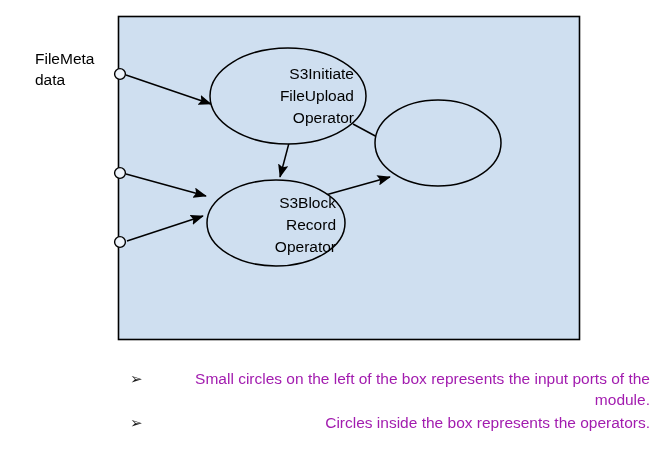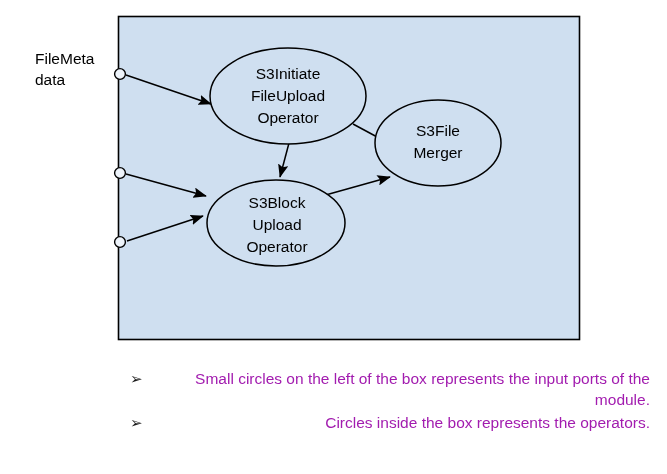--- a/index.html
+++ b/index.html
@@ -44,21 +44,21 @@
   #port-label-0 { left: 35px;  top: 48px;  text-align: left; }
   #port-label-1 { left: 27px;  top: 141px; text-align: left; }
   #port-label-2 { left: 46px;  top: 227px; text-align: left; }
 
   
   .node-label {
     position: absolute;
     font-size: 15.5px;
     line-height: 22px;
     color: #000000;
-    text-align: center;
+    text-align: right;
     white-space: pre;
   }
   #node-label-initiate { left: 222px; top: 63px;  width: 132px; }
   #node-label-merger   { left: 392px; top: 120px; width: 92px;  }
   #node-label-block    { left: 218px; top: 192px; width: 118px; }
 
   
   #legend {
     position: absolute;
     left: 130px;
@@ -121,24 +121,22 @@
     <circle cx="120" cy="173" r="5.4" fill="#eef4fb" stroke="#000000" stroke-width="1.4"></circle>
     <circle cx="120" cy="242" r="5.4" fill="#eef4fb" stroke="#000000" stroke-width="1.4"></circle>
   </svg>
 
   <div class="port-label" id="port-label-0">FileMeta
 data</div>
 
   <div class="node-label" id="node-label-initiate">S3Initiate
 FileUpload
 Operator</div>
-  <div class="node-label" id="node-label-merger">S3File
-Merger</div>
   <div class="node-label" id="node-label-block">S3Block
-Upload
+Record
 Operator</div>
 
   <div id="legend">
     <div class="legend-item" id="legend-item-0">
       <span class="legend-bullet">➢</span>
       <span class="legend-text">Small circles on the left of the box represents the input ports of the module.</span>
     </div>
     <div class="legend-item" id="legend-item-1">
       <span class="legend-bullet">➢</span>
       <span class="legend-text">Circles inside the box represents the operators.</span>

